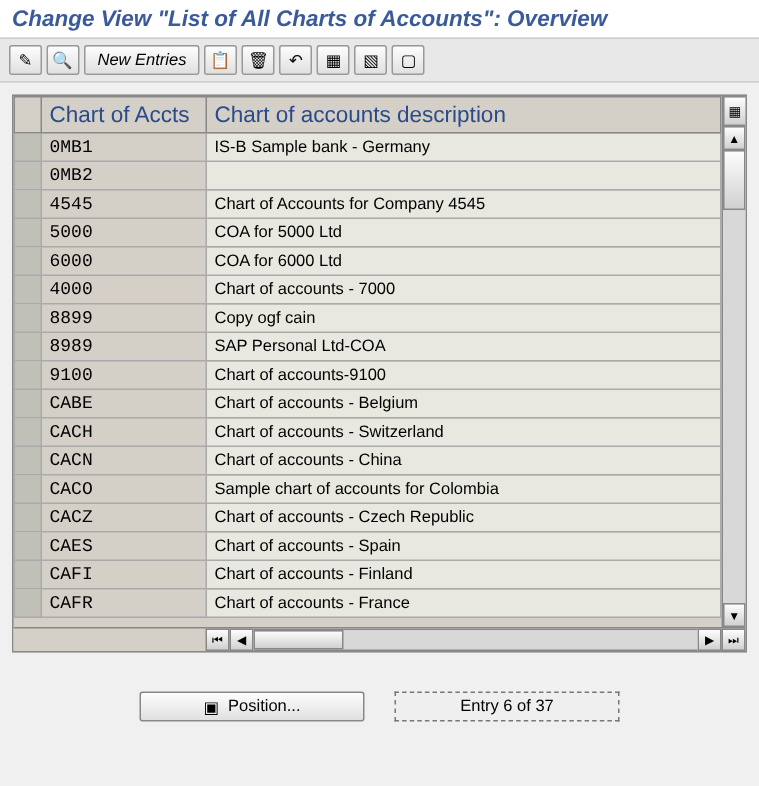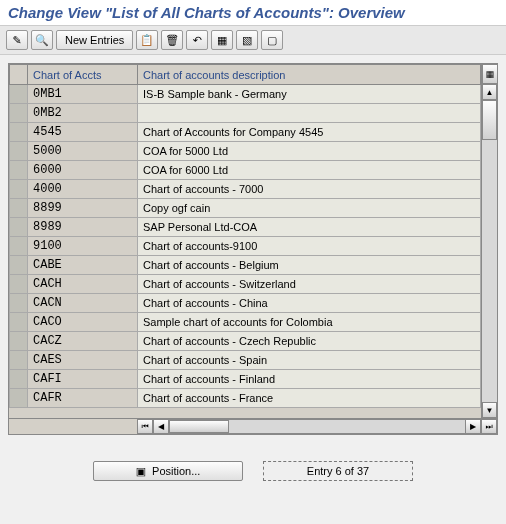--- a/index.html
+++ b/index.html
@@ -43,20 +43,21 @@
     .new-entries {
       height: 20px;
       padding: 0 8px;
       border: 1px solid #999;
       background: linear-gradient(#fdfdfd,#e0e0e0);
       border-radius: 2px;
       display: flex;
       align-items: center;
       cursor: pointer;
       font-size: 11px;
+      font-style: italic;
     }
     .table-wrap {
       margin: 8px;
       border: 1px solid #888;
       background: #d4d0c8;
       height: 372px;
       display: flex;
       flex-direction: column;
     }
     .table-scroll {
@@ -74,21 +75,21 @@
       table-layout: fixed;
     }
     th {
       background: #d4d0c8;
       border: 1px solid #888;
       padding: 3px 5px;
       text-align: left;
       font-weight: normal;
       color: #2a4a8a;
       height: 20px;
-      font-size: 11px;
+      font-size: 15px;
     }
     th.sel-col { width: 18px; }
     th.code-col { width: 110px; }
     td {
       border: 1px solid #aaa;
       padding: 2px 5px;
       height: 19px;
       background: #d4d0c8;
       font-size: 11px;
       white-space: nowrap;

